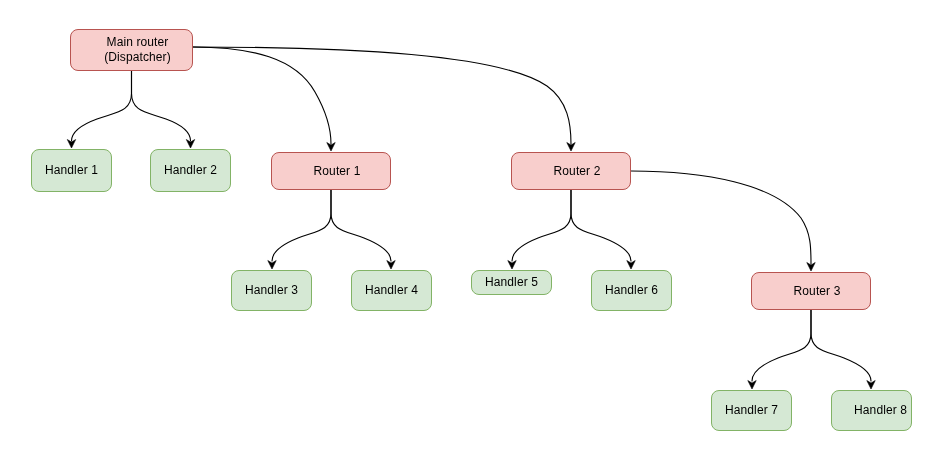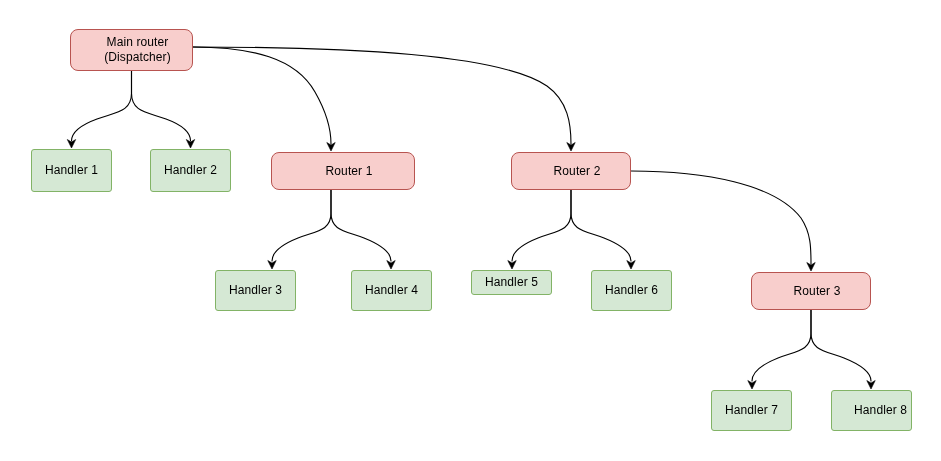--- a/index.html
+++ b/index.html
@@ -45,21 +45,21 @@
   }
   .node.router {
     background: #f8cecc;
     border: 1px solid #b85450;
     border-radius: 8px;
     padding-left: 12px;
   }
   .node.handler {
     background: #d5e8d4;
     border: 1px solid #82b366;
-    border-radius: 3px;
+    border-radius: 8px;
   }
   .edge-path {
     fill: none;
     stroke: #000000;
     stroke-width: 1.1;
     stroke-linecap: round;
     stroke-linejoin: round;
   }
   .arrow-head {
     fill: #000000;
@@ -106,27 +106,27 @@
       <div class="node router" style="left: 70px; top: 29px; width: 123px; height: 42px;">
         <span class="node-label">Main router
 (Dispatcher)</span>
       </div>
       <div class="node handler" style="left: 31px; top: 149px; width: 81px; height: 43px;">
         <span class="node-label">Handler 1</span>
       </div>
       <div class="node handler" style="left: 150px; top: 149px; width: 81px; height: 43px;">
         <span class="node-label">Handler 2</span>
       </div>
-      <div class="node router" style="left: 271px; top: 152px; width: 144px; height: 38px;">
+      <div class="node router" style="left: 271px; top: 152px; width: 120px; height: 38px;">
         <span class="node-label">Router 1</span>
       </div>
       <div class="node router" style="left: 511px; top: 152px; width: 120px; height: 38px;">
         <span class="node-label">Router 2</span>
       </div>
-      <div class="node handler" style="left: 215px; top: 270px; width: 81px; height: 41px;">
+      <div class="node handler" style="left: 231px; top: 270px; width: 81px; height: 41px;">
         <span class="node-label">Handler 3</span>
       </div>
       <div class="node handler" style="left: 351px; top: 270px; width: 81px; height: 41px;">
         <span class="node-label">Handler 4</span>
       </div>
       <div class="node handler" style="left: 471px; top: 270px; width: 81px; height: 25px;">
         <span class="node-label">Handler 5</span>
       </div>
       <div class="node handler" style="left: 591px; top: 270px; width: 81px; height: 41px;">
         <span class="node-label">Handler 6</span>

